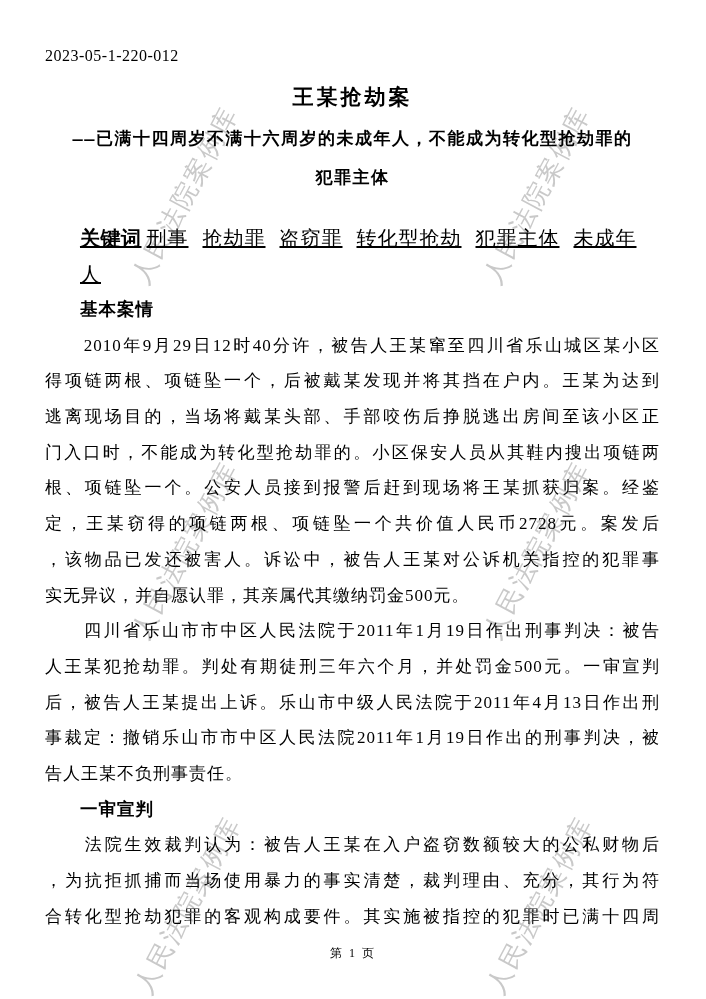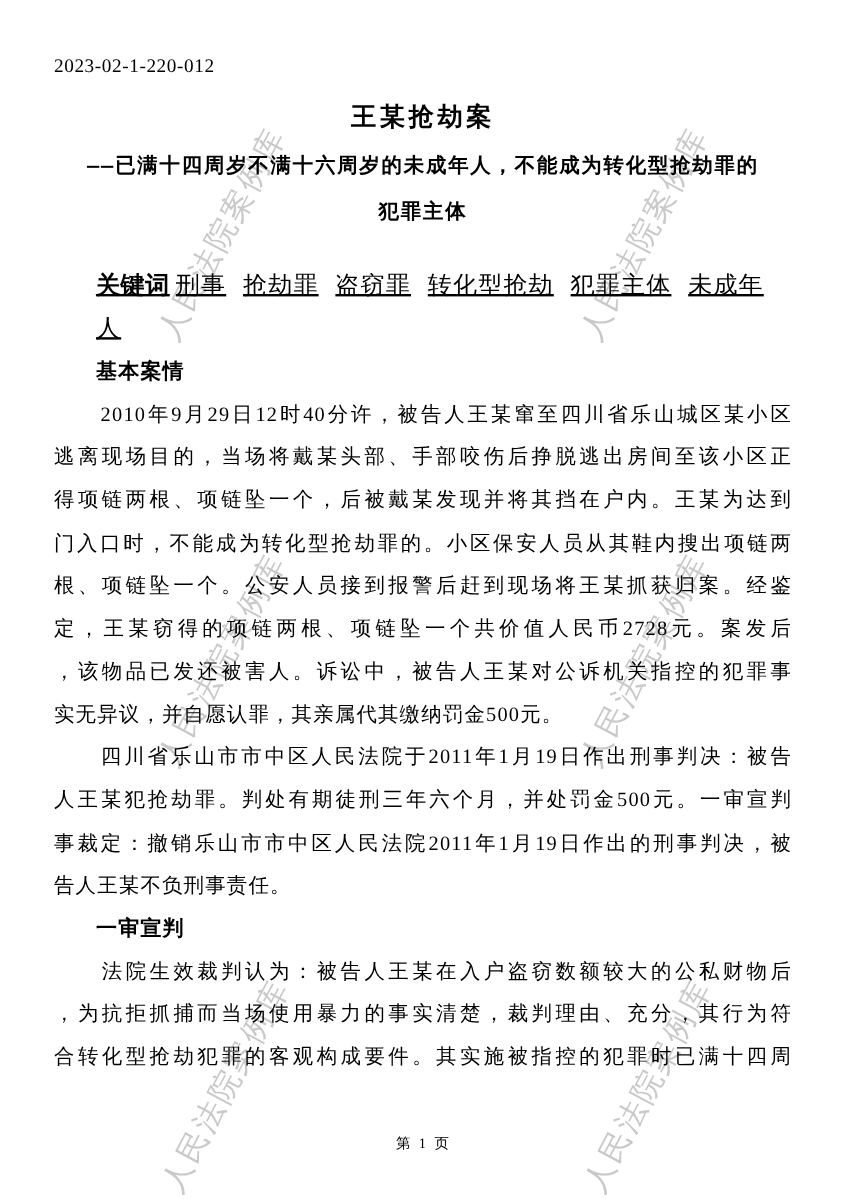--- a/index.html
+++ b/index.html
@@ -104,58 +104,59 @@
 
       <div class="watermark" style="left: 537px; top: 550px;">人民法院案例库</div>
 
       <div class="watermark" style="left: 188px; top: 905px;">人民法院案例库</div>
 
       <div class="watermark" style="left: 540px; top: 905px;">人民法院案例库</div>
     </div>
 
   <div class="content">
 
-    <div class="case-number">2023-02-1-220-012</div>
+    <div class="case-number">2023-05-1-220-012</div>
 
     <h1 class="title">王某抢劫案</h1>
 
     <div class="subtitle">
       <div class="subtitle-line">——已满十四周岁不满十六周岁的未成年人，不能成为转化型抢劫罪的</div>
       <div class="subtitle-line">犯罪主体</div>
     </div>
 
     <div class="keywords-line">
       <span class="kw-label">关键词</span><span class="kw-items"><span class="kw">刑事</span><span class="kw">抢劫罪</span><span class="kw">盗窃罪</span><span class="kw">转化型抢劫</span><span class="kw">犯罪主体</span><span class="kw">未成年人</span></span>
     </div>
 
     <section>
       <h2 class="section-heading">基本案情</h2>
       <div class="body-lines">
 
           <div class="body-line">　　2010年9月29日12时40分许，被告人王某窜至四川省乐山城区某小区</div>
 
 
+          <div class="body-line">得项链两根、项链坠一个，后被戴某发现并将其挡在户内。王某为达到</div>
+
           <div class="body-line">逃离现场目的，当场将戴某头部、手部咬伤后挣脱逃出房间至该小区正</div>
-
-          <div class="body-line">得项链两根、项链坠一个，后被戴某发现并将其挡在户内。王某为达到</div>
 
           <div class="body-line">门入口时，不能成为转化型抢劫罪的。小区保安人员从其鞋内搜出项链两</div>
 
           <div class="body-line">根、项链坠一个。公安人员接到报警后赶到现场将王某抓获归案。经鉴</div>
 
           <div class="body-line">定，王某窃得的项链两根、项链坠一个共价值人民币2728元。案发后</div>
 
           <div class="body-line">，该物品已发还被害人。诉讼中，被告人王某对公诉机关指控的犯罪事</div>
 
           <div class="body-line para-end">实无异议，并自愿认罪，其亲属代其缴纳罚金500元。</div>
 
           <div class="body-line">　　四川省乐山市市中区人民法院于2011年1月19日作出刑事判决：被告</div>
 
           <div class="body-line">人王某犯抢劫罪。判处有期徒刑三年六个月，并处罚金500元。一审宣判</div>
 
+          <div class="body-line">后，被告人王某提出上诉。乐山市中级人民法院于2011年4月13日作出刑</div>
 
           <div class="body-line">事裁定：撤销乐山市市中区人民法院2011年1月19日作出的刑事判决，被</div>
 
           <div class="body-line para-end">告人王某不负刑事责任。</div>
         </div>
     </section>
 
     <section>
       <h2 class="section-heading">一审宣判</h2>
       <div class="body-lines">

